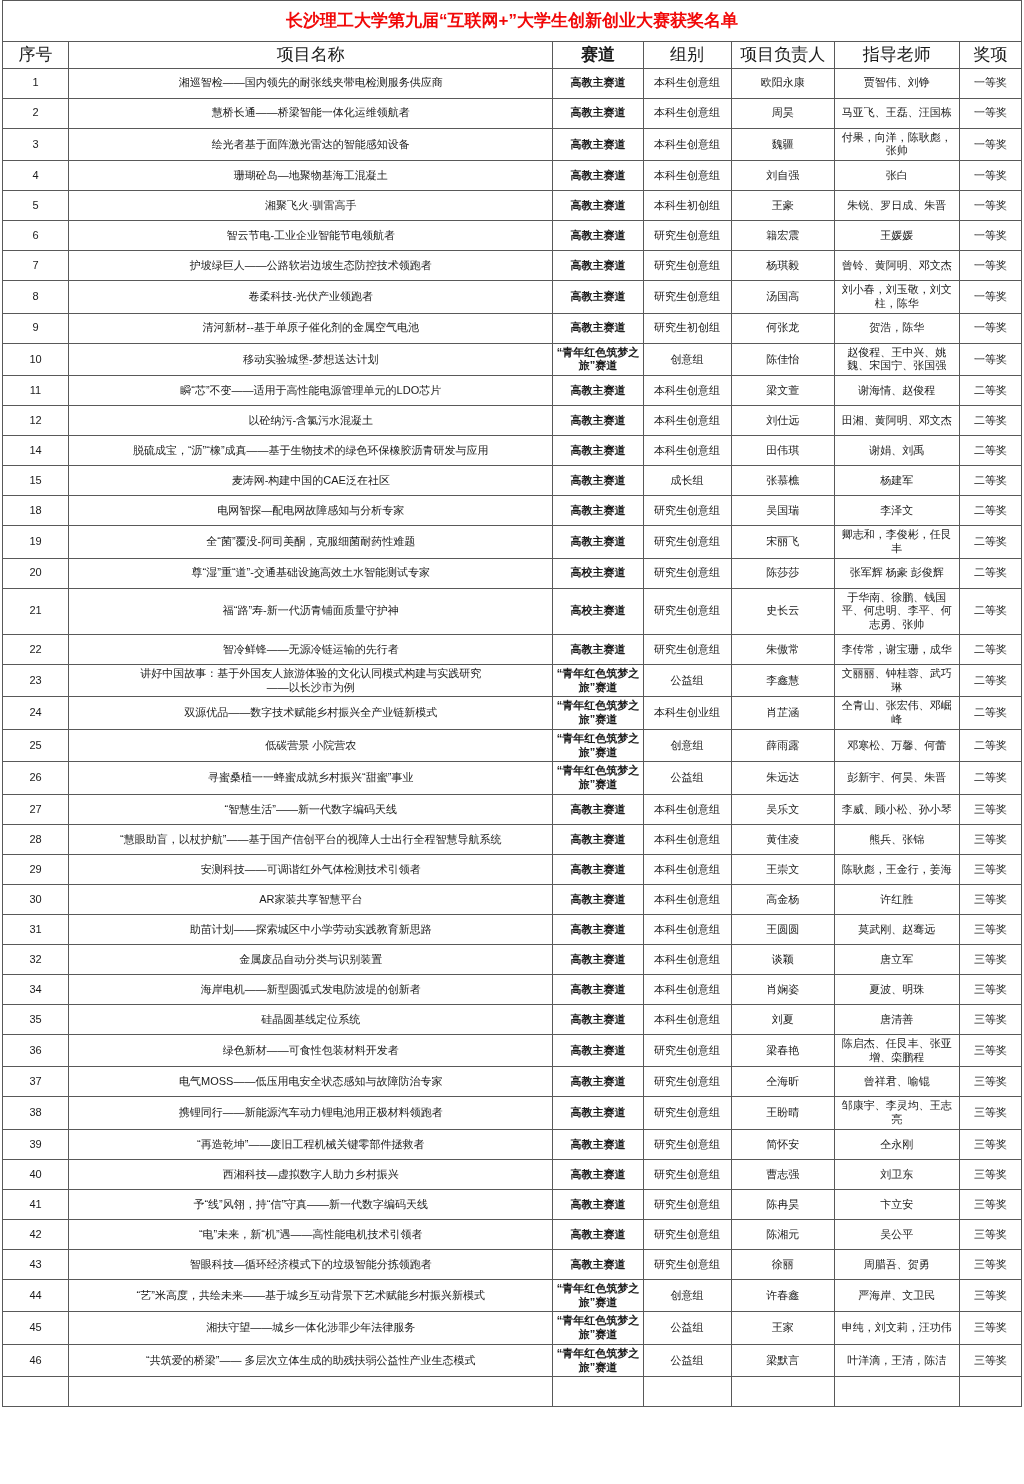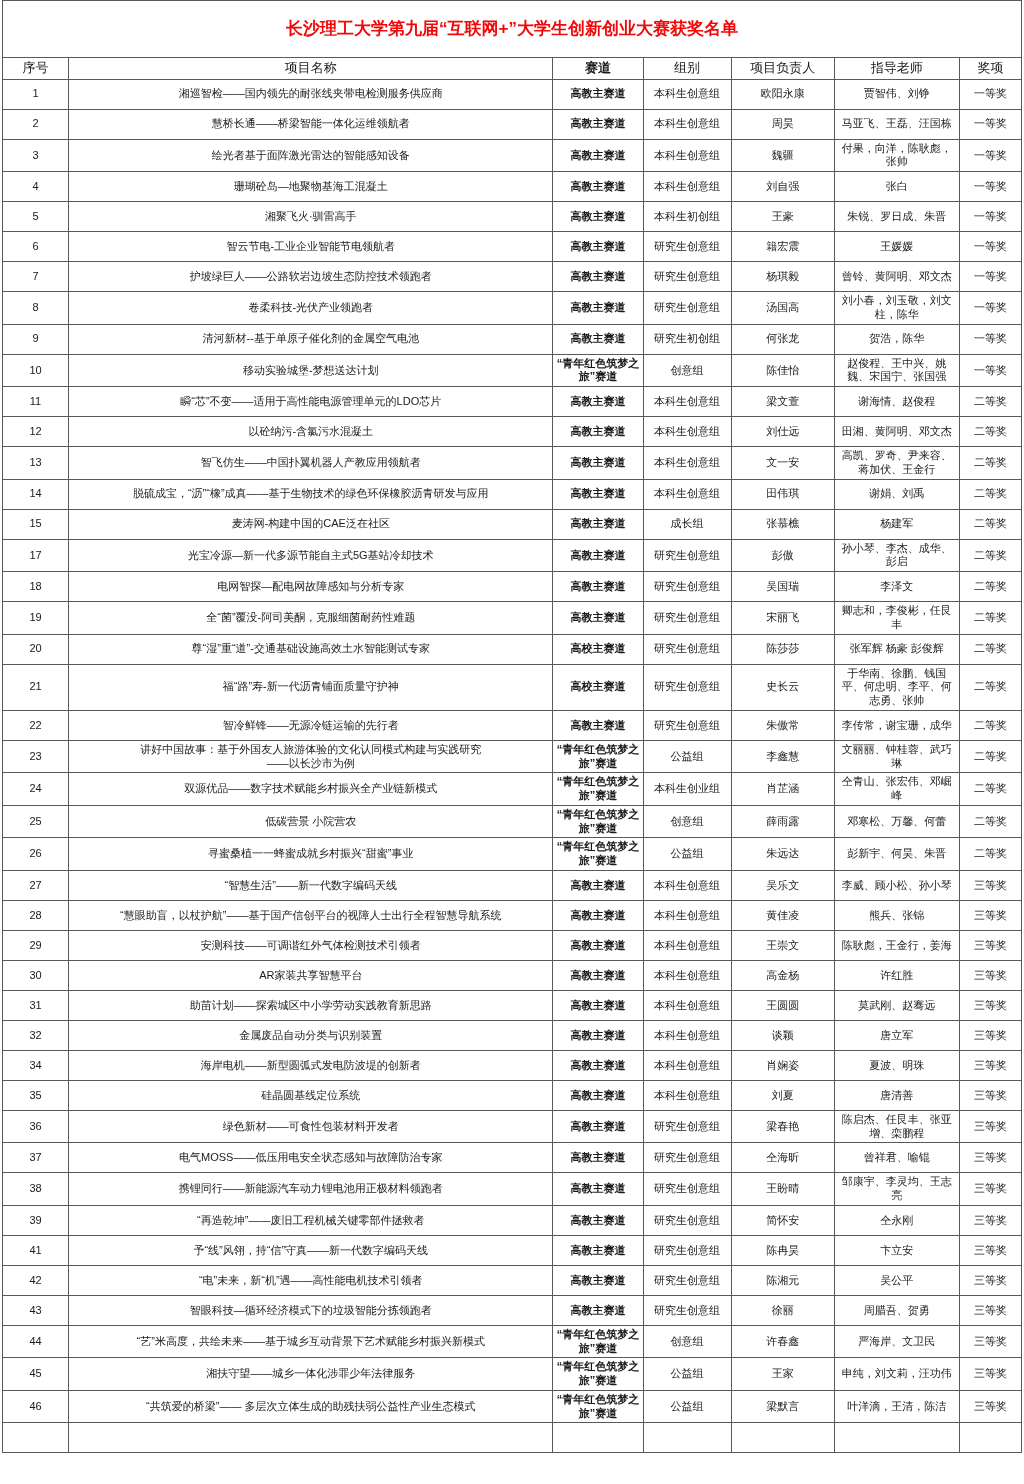--- a/index.html
+++ b/index.html
@@ -15,23 +15,23 @@
     border:1px solid #595959;
     text-align:center;vertical-align:middle;
     font-size:11px;line-height:1.25;
     padding:2px 2px;word-break:break-all;overflow:hidden;
   }
   tr{height:30px;}
   tr.title-row{height:22px;}
   tr.header-row{height:20px;}
   .title-cell{
     font-size:17px;font-weight:bold;color:#f10808;
-    padding:18px 2px;line-height:1.2;word-break:keep-all;
+    padding:10px 2px;line-height:1.2;word-break:keep-all;
   }
-  th{font-weight:400;font-size:13px;}
+  th{font-weight:400;font-size:17px;}
   .c0{width:66px;}
   .c1{width:484px;}
   .c2{width:90px;font-weight:bold;}
   .c3{width:88px;}
   .c4{width:103px;margin-top:30px;}
   .c5{width:125px;}
   .c6{width:62px;}
   td.c1{white-space:pre-line;}
 </style>
 </head>
@@ -165,56 +165,38 @@
         <tr>
           <td class="c0">12</td>
           <td class="c1">以砼纳污-含氯污水混凝土</td>
           <td class="c2">高教主赛道</td>
           <td class="c3">本科生创意组</td>
           <td class="c4">刘仕远</td>
           <td class="c5">田湘、黄阿明、邓文杰</td>
           <td class="c6">二等奖</td>
         </tr>
         <tr>
-          <td class="c0">13</td>
-          <td class="c1">智飞仿生——中国扑翼机器人产教应用领航者</td>
-          <td class="c2">高教主赛道</td>
-          <td class="c3">本科生创意组</td>
-          <td class="c4">文一安</td>
-          <td class="c5">高凯、罗奇、尹来容、蒋加伏、王金行</td>
-          <td class="c6">二等奖</td>
-        </tr>
-        <tr>
           <td class="c0">14</td>
           <td class="c1">脱硫成宝，“沥”“橡”成真——基于生物技术的绿色环保橡胶沥青研发与应用</td>
           <td class="c2">高教主赛道</td>
           <td class="c3">本科生创意组</td>
           <td class="c4">田伟琪</td>
           <td class="c5">谢娟、刘禹</td>
           <td class="c6">二等奖</td>
         </tr>
         <tr>
           <td class="c0">15</td>
           <td class="c1">麦涛网-构建中国的CAE泛在社区</td>
           <td class="c2">高教主赛道</td>
           <td class="c3">成长组</td>
           <td class="c4">张慕樵</td>
           <td class="c5">杨建军</td>
           <td class="c6">二等奖</td>
         </tr>
         <tr>
-          <td class="c0">17</td>
-          <td class="c1">光宝冷源—新一代多源节能自主式5G基站冷却技术</td>
-          <td class="c2">高教主赛道</td>
-          <td class="c3">研究生创意组</td>
-          <td class="c4">彭傲</td>
-          <td class="c5">孙小琴、李杰、成华、彭启</td>
-          <td class="c6">二等奖</td>
-        </tr>
-        <tr>
           <td class="c0">18</td>
           <td class="c1">电网智探—配电网故障感知与分析专家</td>
           <td class="c2">高教主赛道</td>
           <td class="c3">研究生创意组</td>
           <td class="c4">吴国瑞</td>
           <td class="c5">李泽文</td>
           <td class="c6">二等奖</td>
         </tr>
         <tr>
           <td class="c0">19</td>
@@ -388,20 +370,29 @@
           <td class="c5">邹康宇、李灵均、王志亮</td>
           <td class="c6">三等奖</td>
         </tr>
         <tr>
           <td class="c0">39</td>
           <td class="c1">“再造乾坤”——废旧工程机械关键零部件拯救者</td>
           <td class="c2">高教主赛道</td>
           <td class="c3">研究生创意组</td>
           <td class="c4">简怀安</td>
           <td class="c5">仝永刚</td>
+          <td class="c6">三等奖</td>
+        </tr>
+        <tr>
+          <td class="c0">40</td>
+          <td class="c1">西湘科技—虚拟数字人助力乡村振兴</td>
+          <td class="c2">高教主赛道</td>
+          <td class="c3">研究生创意组</td>
+          <td class="c4">曹志强</td>
+          <td class="c5">刘卫东</td>
           <td class="c6">三等奖</td>
         </tr>
         <tr>
           <td class="c0">41</td>
           <td class="c1">予“线”风翎，持“信”守真——新一代数字编码天线</td>
           <td class="c2">高教主赛道</td>
           <td class="c3">研究生创意组</td>
           <td class="c4">陈冉昊</td>
           <td class="c5">卞立安</td>
           <td class="c6">三等奖</td>

